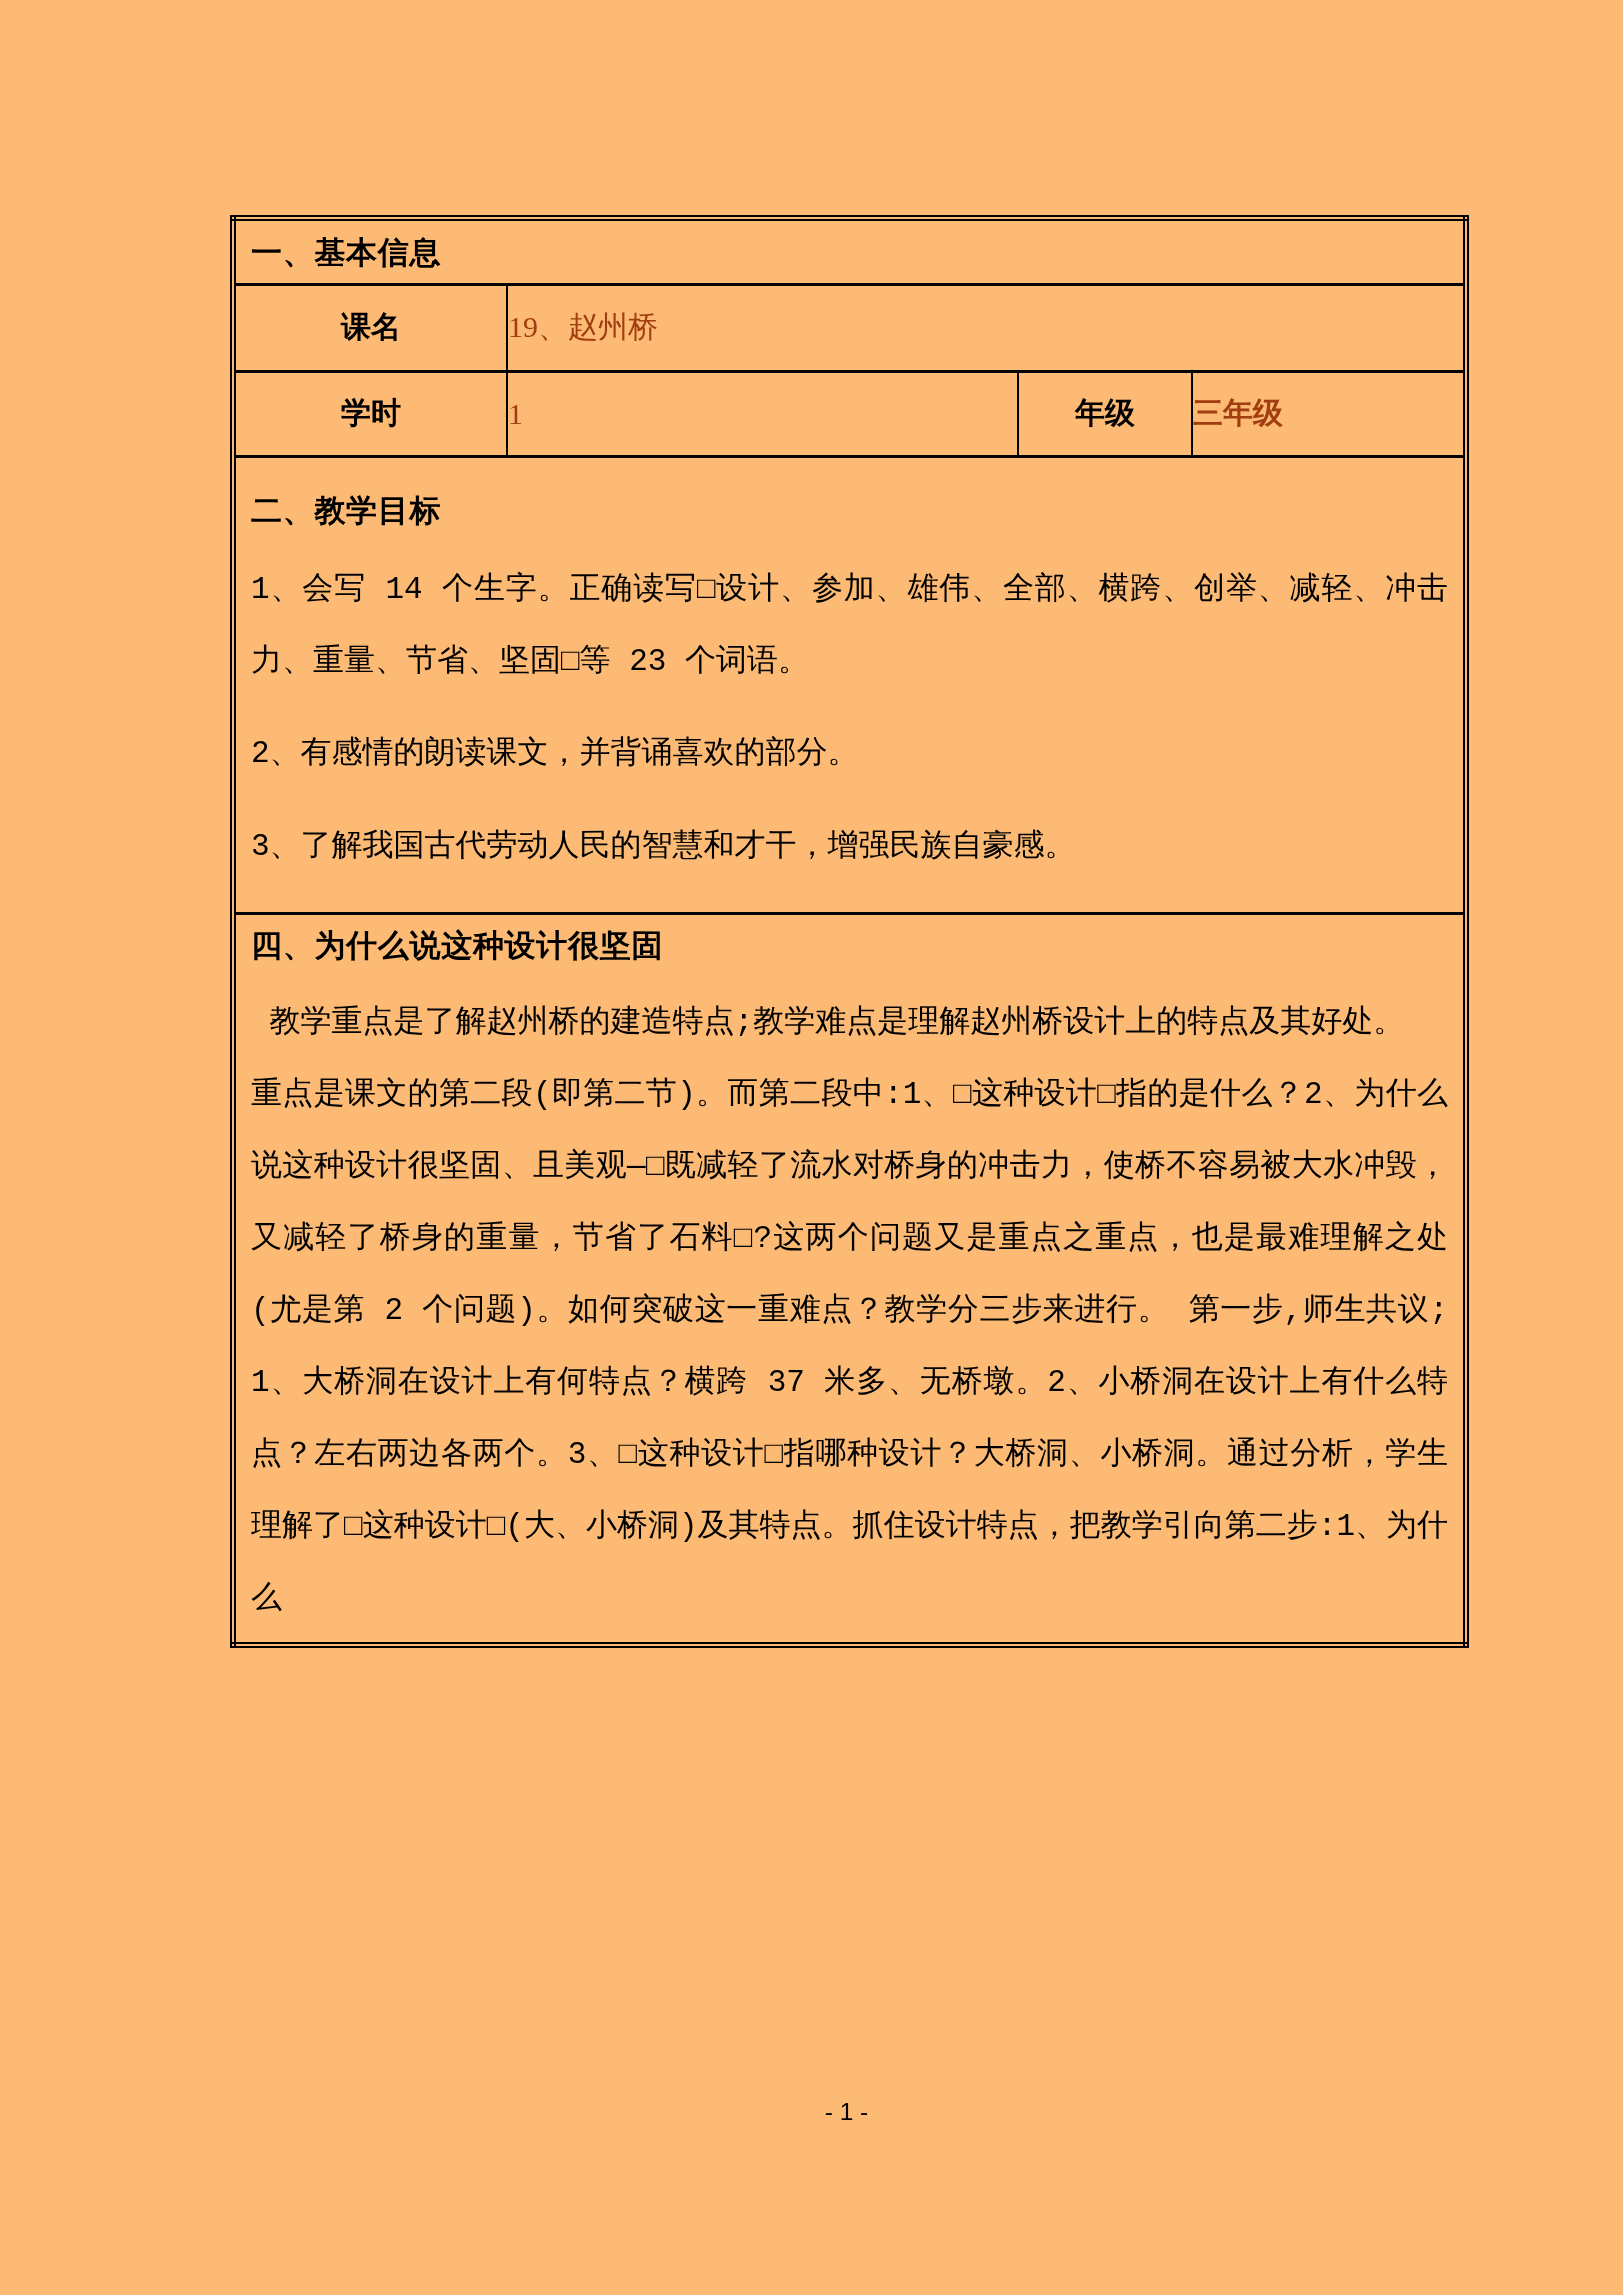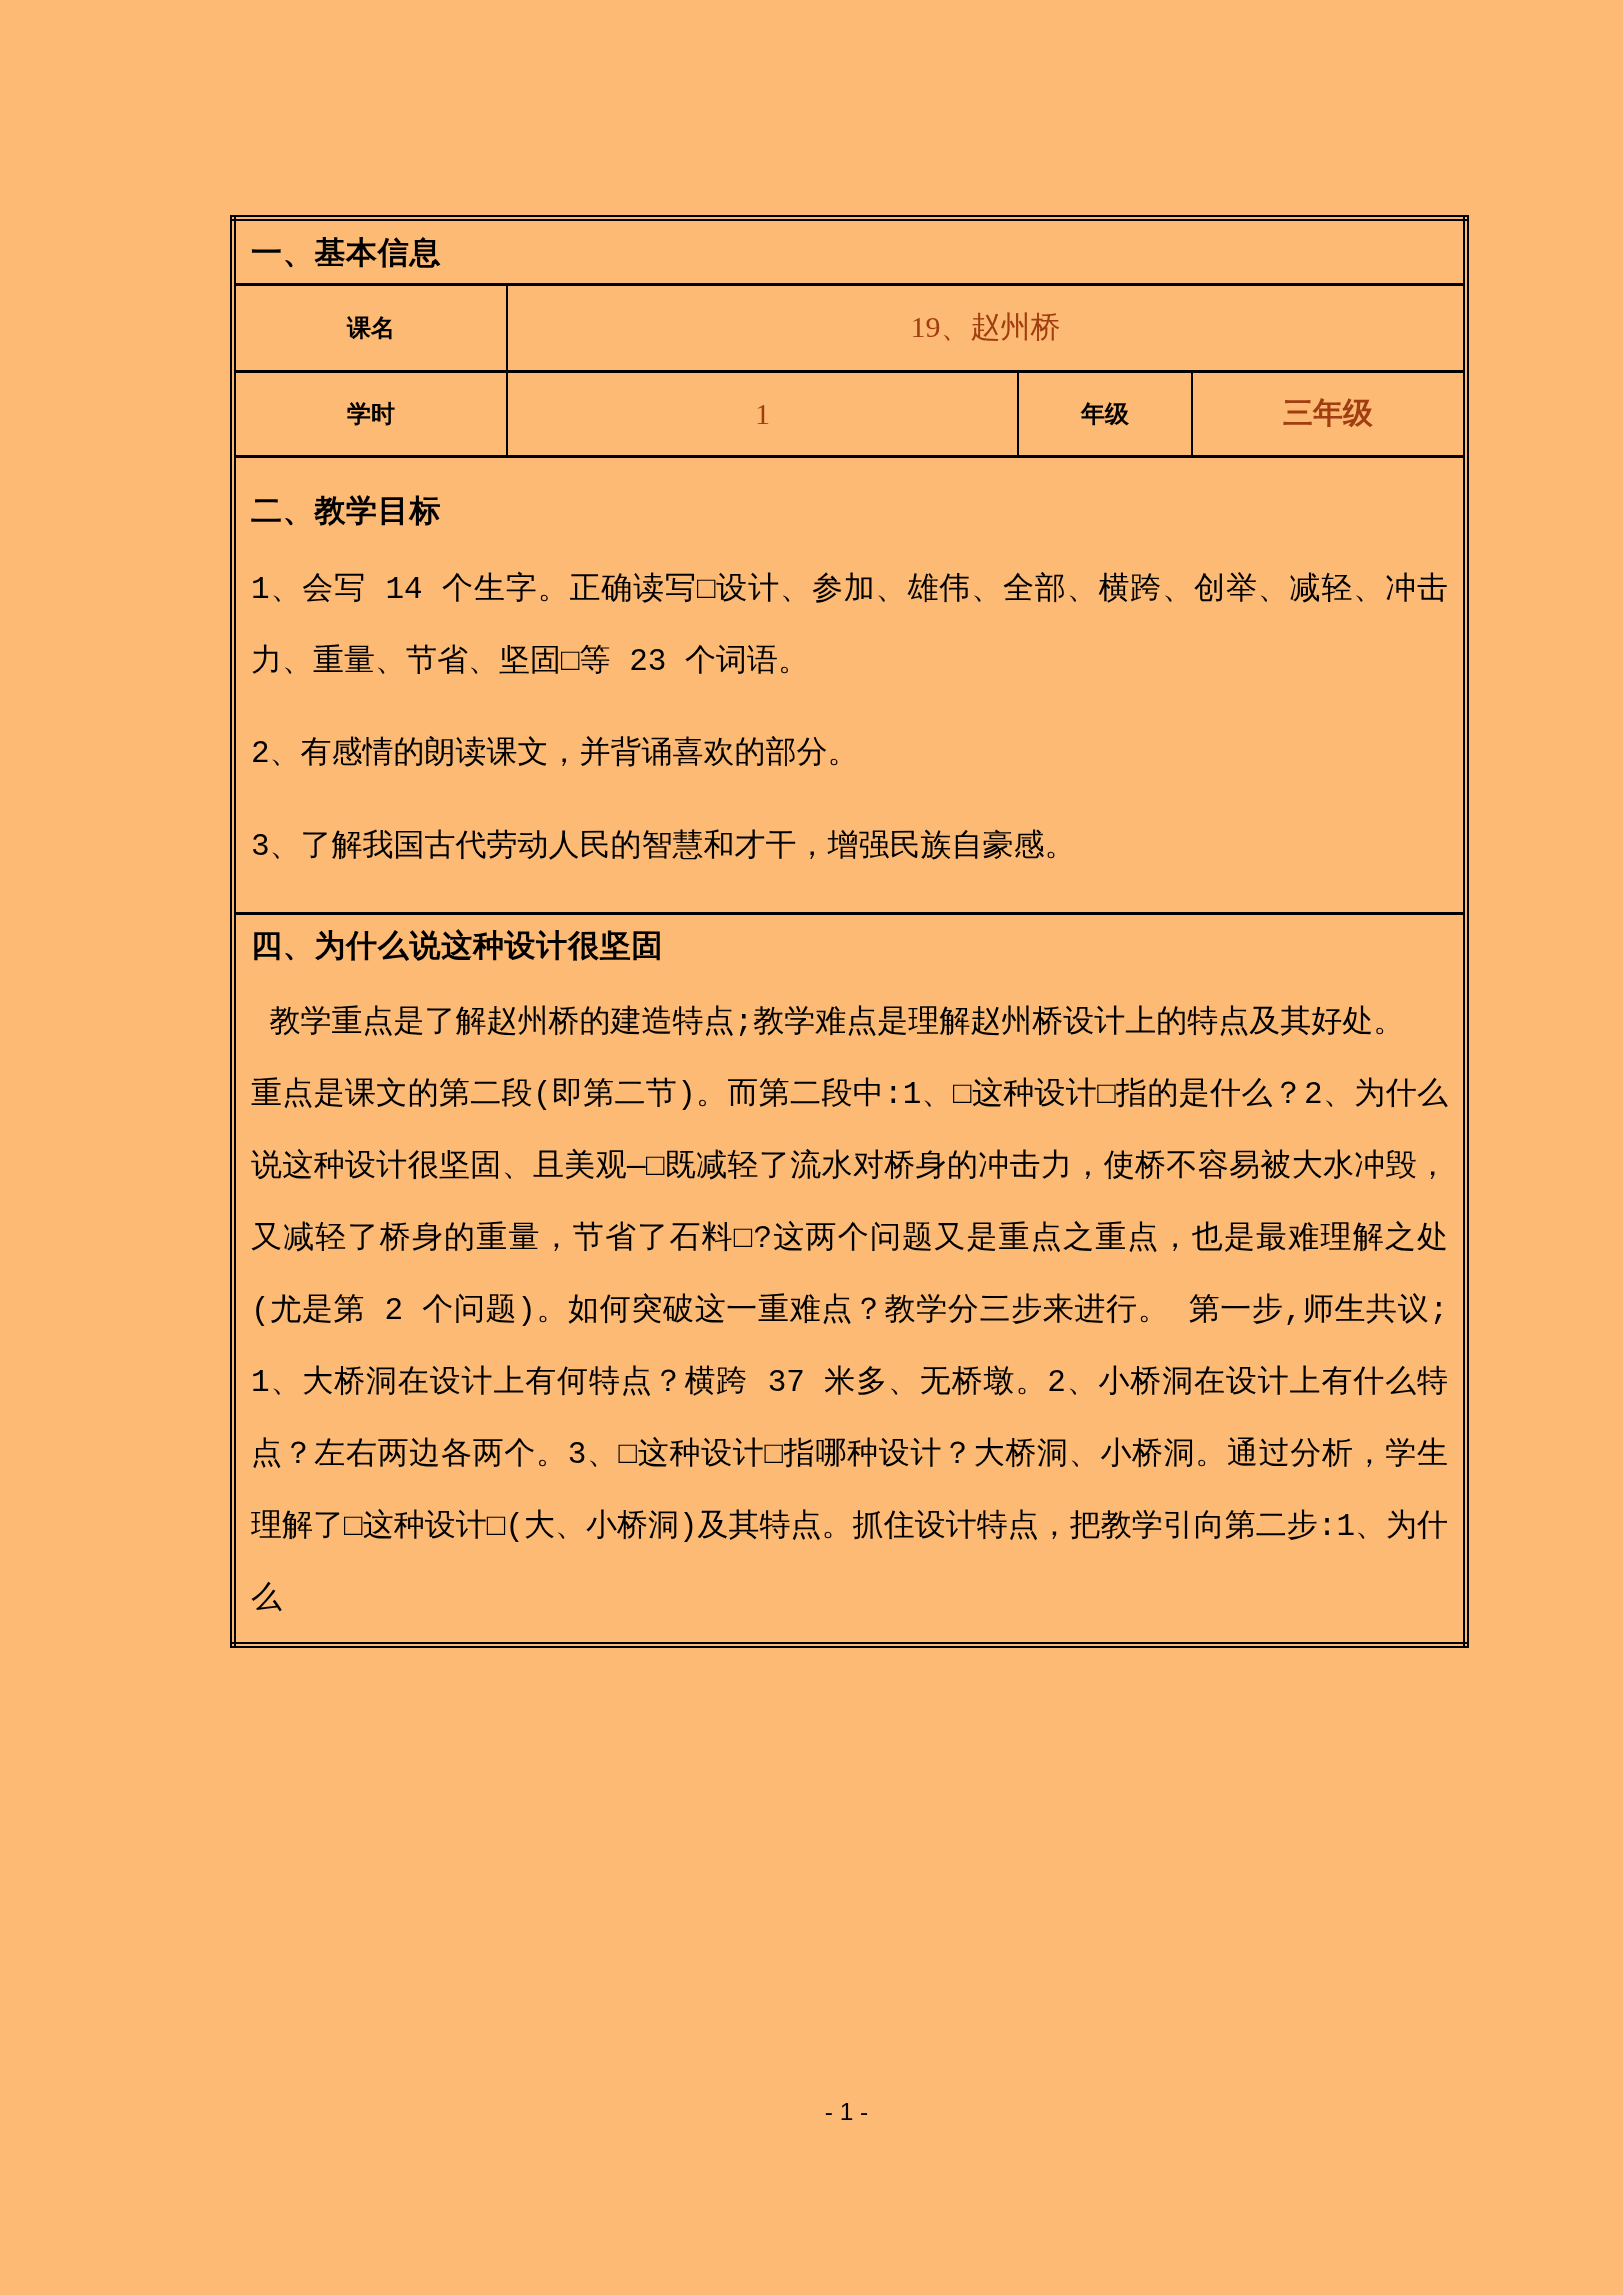--- a/index.html
+++ b/index.html
@@ -35,26 +35,26 @@
   }
   .sec-title {
     font-size: 31px;
     font-weight: bold;
     line-height: 44px;
     text-align: left;
     letter-spacing: 0.7px;
   }
   td.lbl {
     text-align: center;
-    font-size: 24px;
+    font-size: 30px;
     font-weight: bold;
     font-family: Liberation Serif, serif;
   }
   td.val {
-    text-align: center;
+    text-align: left;
     font-size: 30px;
     font-weight: bold;
     color: var(--accent);
   }
   td.val.light { font-weight: normal; }
   .para {
     font-size: 31px;
     line-height: 72px;
     text-align: justify;
     margin-top: 19px;

